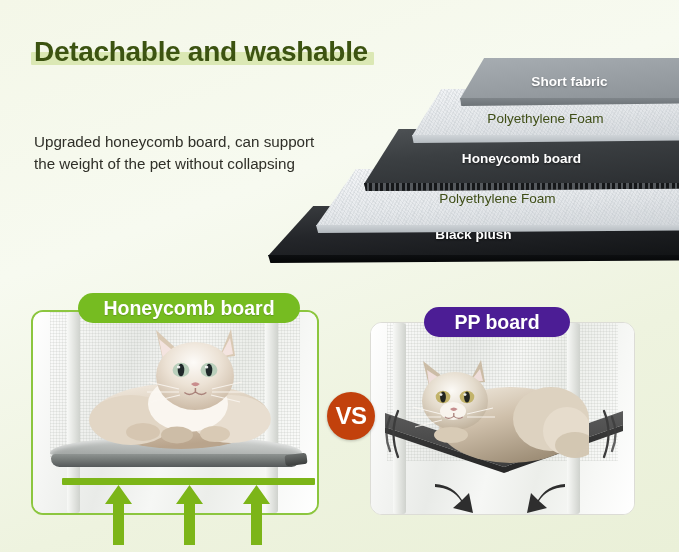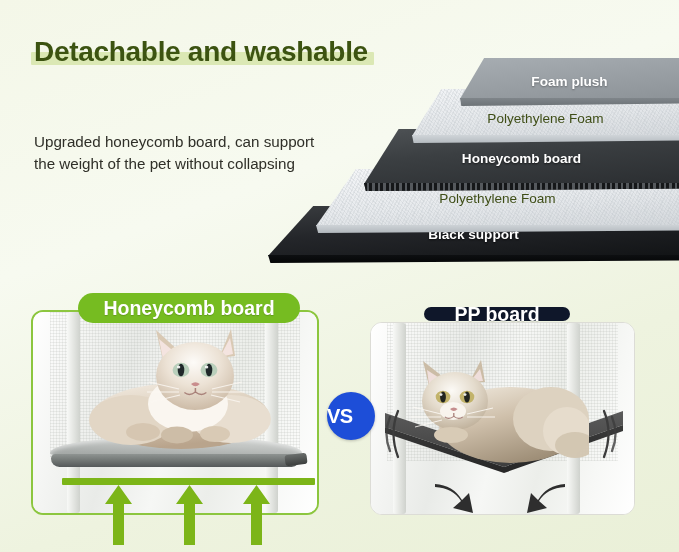--- a/index.html
+++ b/index.html
@@ -99,22 +99,22 @@
                 border:1.6px solid #dcdcd6; background:#ffffff; }
 
   .badge {
     position:absolute; z-index:20; border-radius:16px;
     font-weight:bold; color:#fff; white-space:nowrap;
     display:flex; align-items:center; justify-content:center;
   }
   #badgeLeft  { left:78px;  top:293px; width:222px; height:30px;
                 background:#76bc21; font-size:19.5px;
                 text-shadow:0 1px 1px rgba(0,0,0,.18); }
-  #badgeRight { left:424px; top:307px; width:146px; height:14px;
-                background:#0f172a; font-size:19.5px;
+  #badgeRight { left:424px; top:307px; width:146px; height:30px;
+                background:#4c1d95; font-size:19.5px;
                 text-shadow:0 1px 1px rgba(0,0,0,.15); }
 
   
   .scene { position:absolute; inset:0; }
   .win-bg {
     position:absolute; inset:0;
     background:linear-gradient(105deg,#ffffff 0%,#f3f4f2 18%,#e9ebe8 33%,
                #f6f7f5 50%,#eceeea 66%,#f7f8f6 84%,#ffffff 100%);
   }
   .mesh {
@@ -169,23 +169,23 @@
   .sag-arrow { position:absolute; z-index:12; }
   #da1 { left:62px;  top:158px; }
   #da2 { left:150px; top:158px; }
   .vib { position:absolute; z-index:11; }
   #vibL { left:10px;  top:82px; }
   #vibR { left:228px; top:82px; }
 
   
   #vs {
     position:absolute; left:327px; top:392px; width:48px; height:48px;
-    border-radius:50%; background:#1d4ed8; z-index:40;
-    display:flex; align-items:center; 
-    color:#fff; font-size:20px; font-weight:bold; letter-spacing:-0.5px;
+    border-radius:50%; background:#c2410c; z-index:40;
+    display:flex; align-items:center; justify-content:center;
+    color:#fff; font-size:24px; font-weight:bold; letter-spacing:-0.5px;
     box-shadow:0 1px 3px rgba(0,0,0,.22);
   }
 </style>
 </head>
 <body>
 
 <div id="stage">
 
   <div class="headline">
     <div class="hl-line">
@@ -196,21 +196,21 @@
 
   <div class="subtitle">Upgraded honeycomb board, can support the weight of the pet without collapsing</div>
 
   <div id="stack">
 
     <div class="layer" id="L5">
       <div class="slab">
         <div class="face"></div>
         <div class="edge"></div>
       </div>
-      <div class="lbl">Black support</div>
+      <div class="lbl">Black plush</div>
     </div>
 
     <div class="layer" id="L4">
       <div class="slab">
         <div class="face"></div>
         <div class="edge"></div>
       </div>
       <div class="lbl">Polyethylene Foam</div>
     </div>
 
@@ -228,21 +228,21 @@
         <div class="edge"></div>
       </div>
       <div class="lbl">Polyethylene Foam</div>
     </div>
 
     <div class="layer" id="L1">
       <div class="slab">
         <div class="face"></div>
         <div class="edge"></div>
       </div>
-      <div class="lbl">Foam plush</div>
+      <div class="lbl">Short fabric</div>
     </div>
   </div>
 
   <div class="panel" id="panelLeft">
     <div class="scene">
       <div class="win-bg"></div>
       <div class="mesh"></div>
       <div class="frame-v" style="left:34px;"></div>
       <div class="frame-v" style="left:232px;"></div>
 

